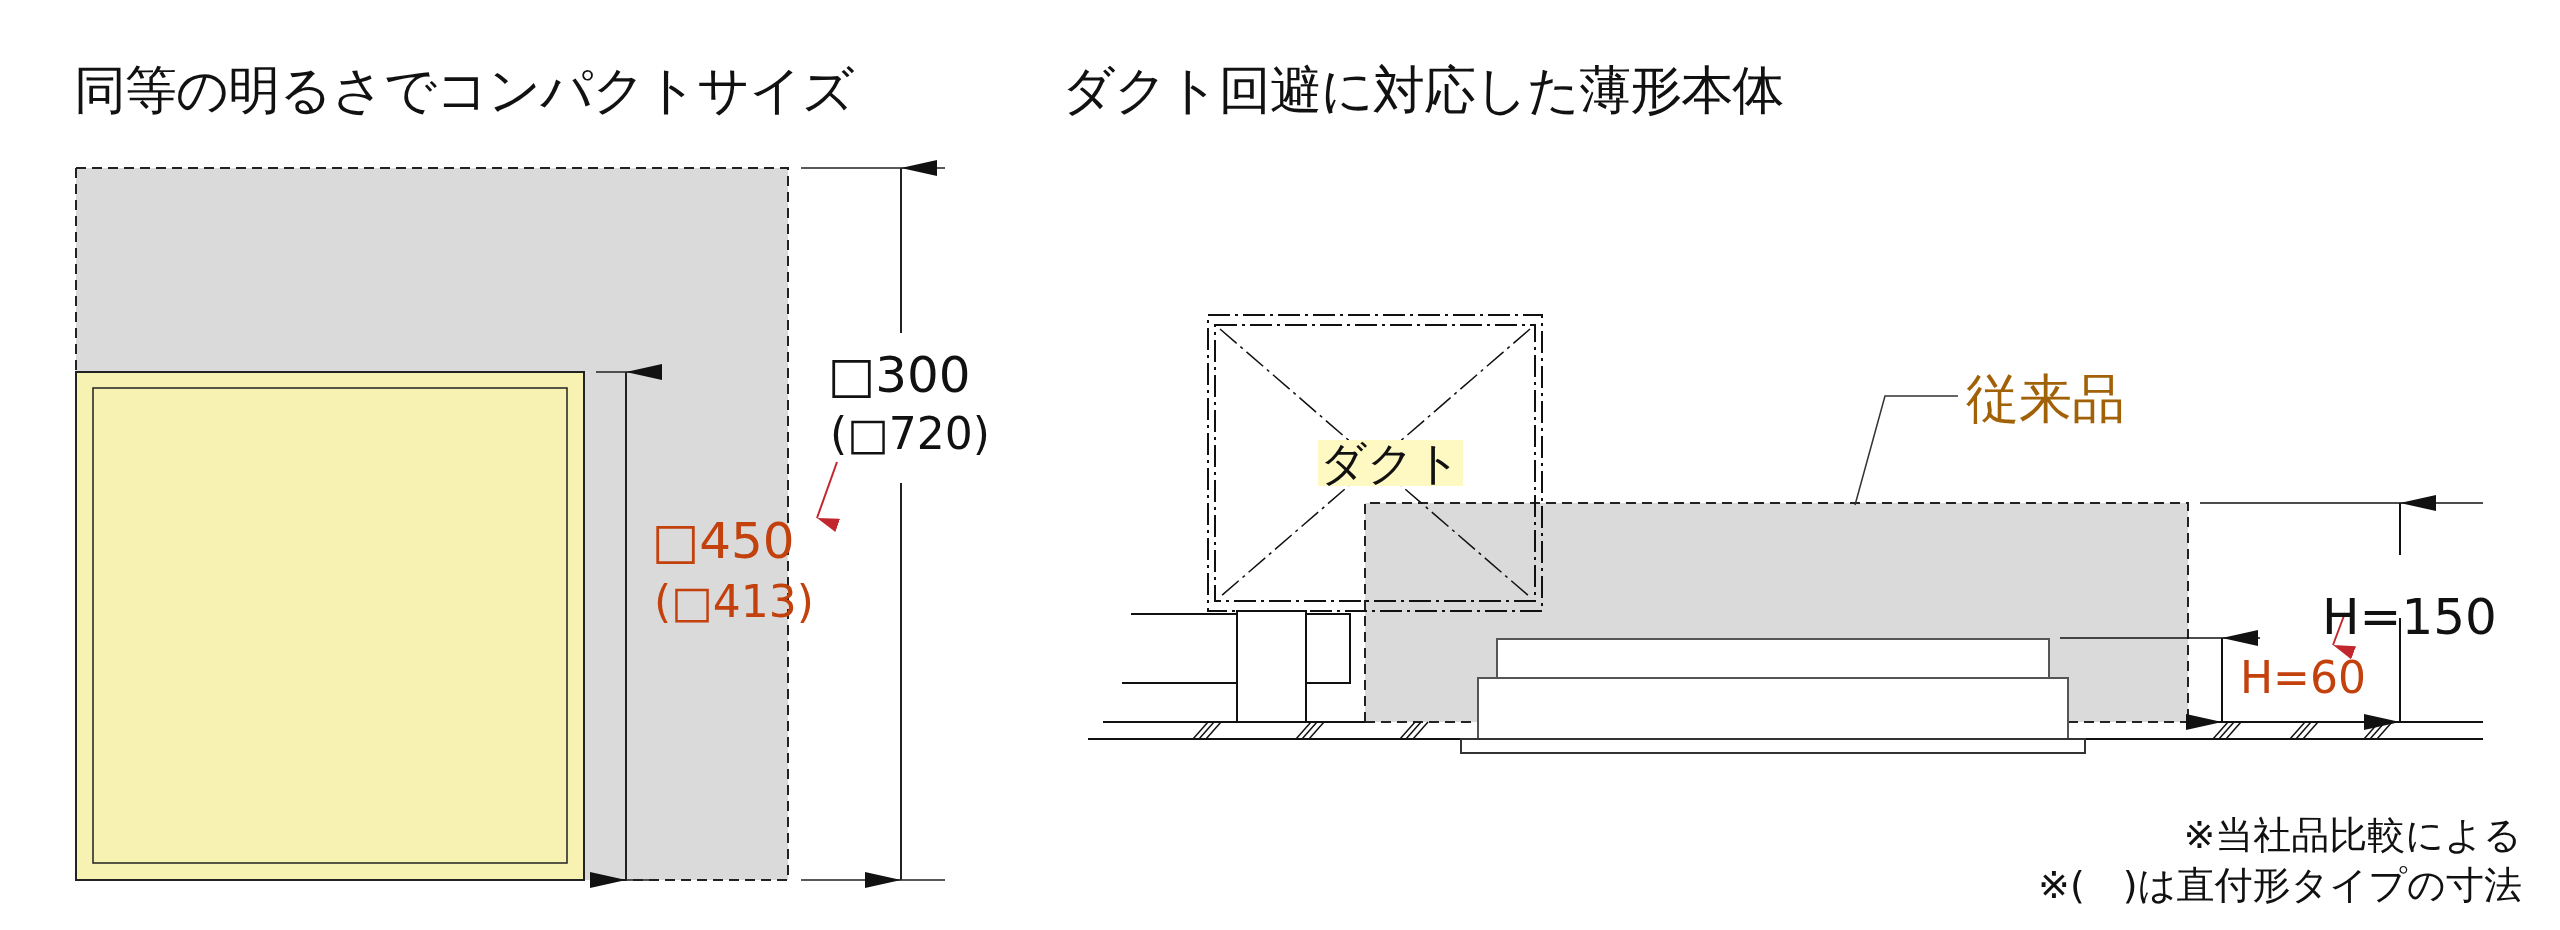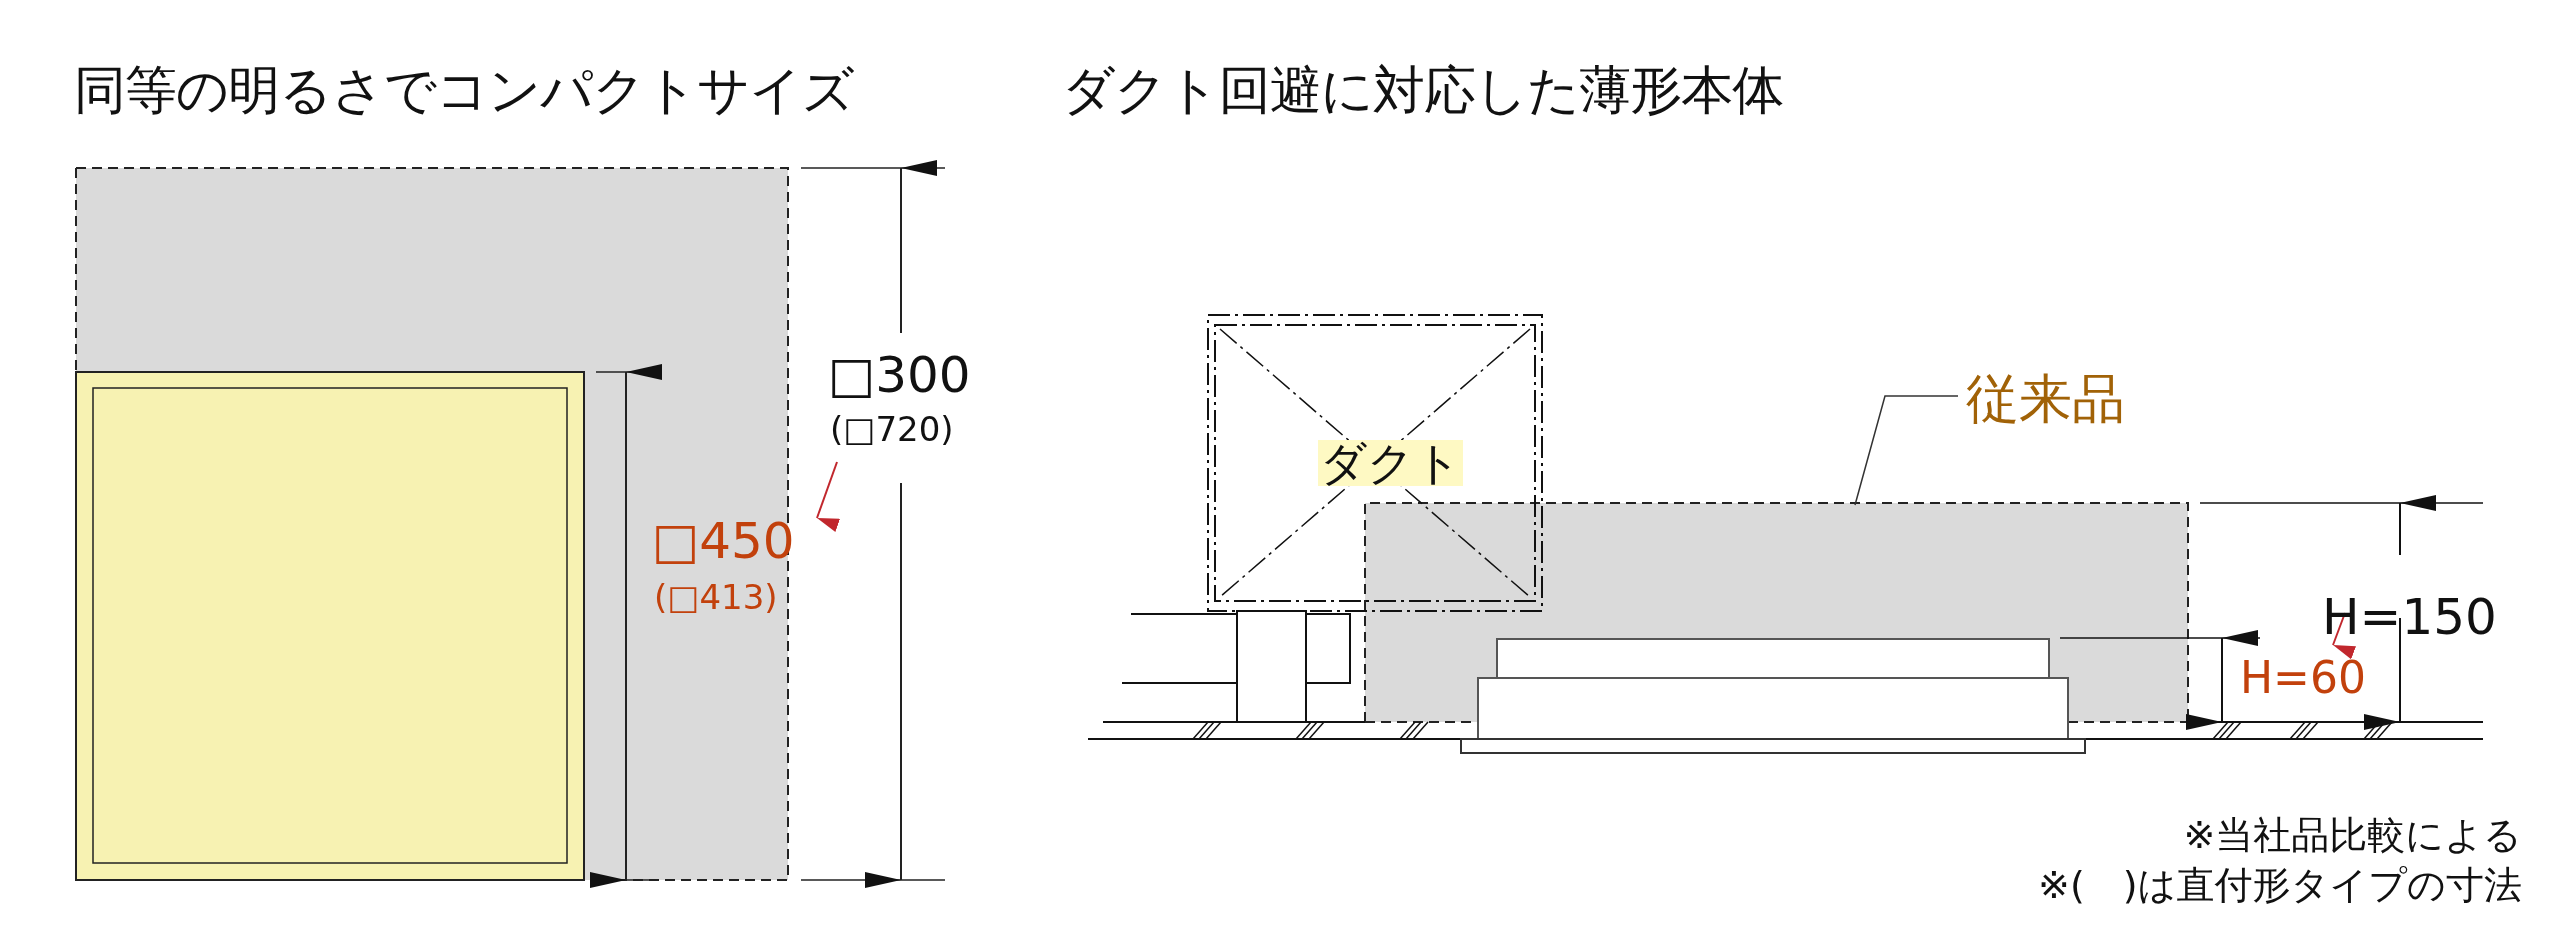--- a/index.html
+++ b/index.html
@@ -1,21 +1,21 @@
 <!DOCTYPE html>
 <html><head>
 <meta charset="utf-8">
 <style>
   html, body { margin: 0; padding: 0; background: #ffffff; }
   body { width: 2560px; height: 930px; position: relative; overflow: hidden;
          font-family: "DejaVu Sans", "Liberation Sans", sans-serif; }
   .abs { position: absolute; white-space: nowrap; line-height: 1; text-align: center; }
   .title { font-size: 52px; color: #111; letter-spacing: -1px; }
   .dimtxt { font-size: 50px; color: #111; }
-  .dimsub { font-size: 34px; color: #111; }
+  .dimsub { font-size: 44px; color: #111; }
   .red { color: #c2410c; }
   .note { font-size: 38px; color: #111; text-align: center; }
   svg { position: absolute; left: 0; top: 0; }
 </style>
 </head>
 <body>
 
 <svg width="2560" height="930" viewBox="0 0 2560 930">
   <defs>
     <marker id="arrowUp" markerWidth="16" markerHeight="36" refX="8" refY="0" orient="auto-start-reverse" markerUnits="userSpaceOnUse">

